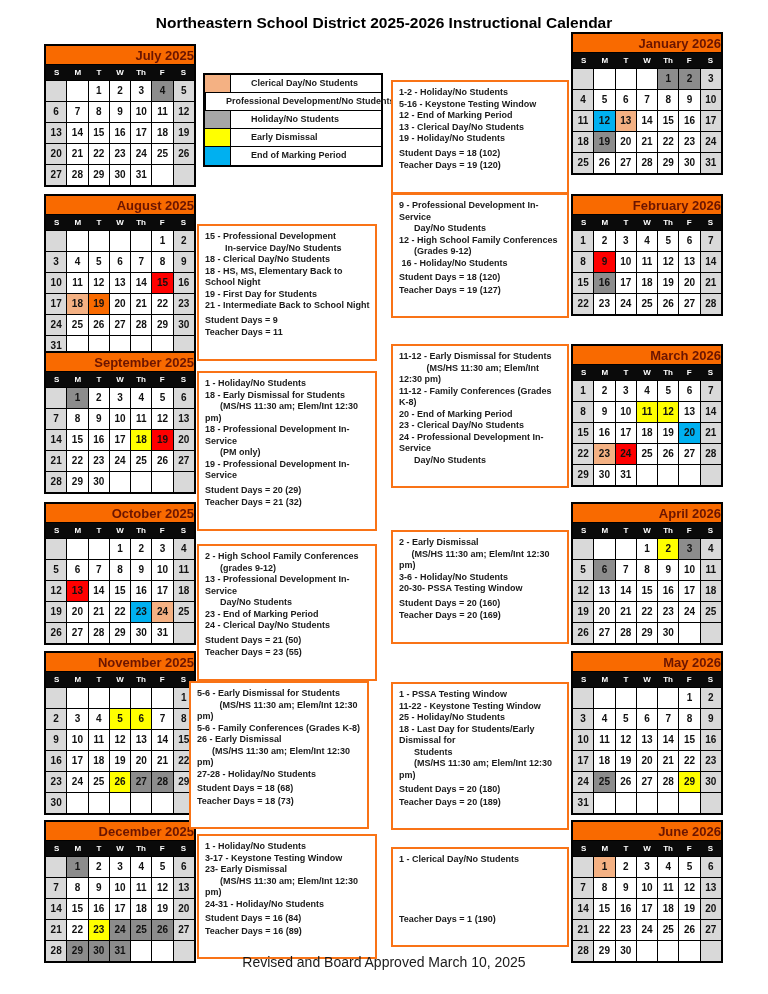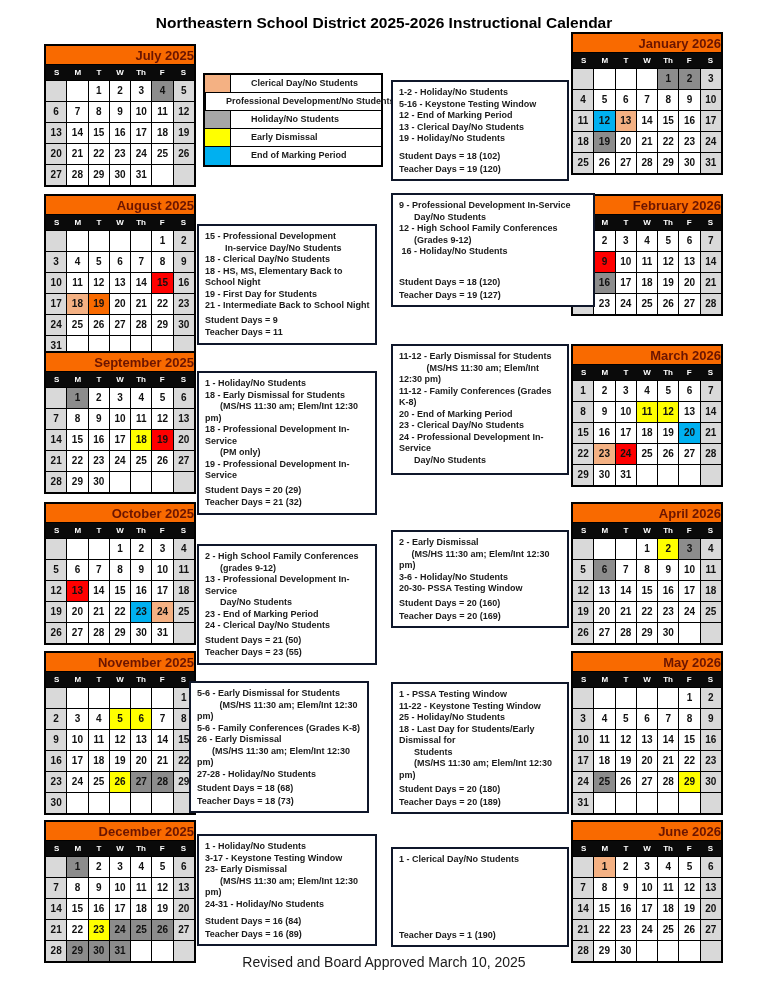--- a/index.html
+++ b/index.html
@@ -51,32 +51,32 @@
   .c-fd  { background:var(--first_day); }
   
   .p-jul{left:44px;top:44px} .p-jan{left:571px;top:32px}
   .p-aug{left:44px;top:194px} .p-feb{left:571px;top:194px}
   .p-sep{left:44px;top:351px} .p-mar{left:571px;top:344px}
   .p-oct{left:44px;top:502px} .p-apr{left:571px;top:502px}
   .p-nov{left:44px;top:651px} .p-may{left:571px;top:651px}
   .p-dec{left:44px;top:820px} .p-jun{left:571px;top:820px}
   
   .notes {
-    position:absolute; border:2px solid #0f172a; background:#fff;
-    padding:5px 5px 4px 6px; display:flex; flex-direction:column;
+    position:absolute; border:2px solid #f97316; background:#fff;
+    padding:5px 5px 20px 6px; display:flex; flex-direction:column;
   }
   .note-line {
     font-size:9px; font-weight:bold; color:#1a1a1a; line-height:11.5px;
     white-space:pre-wrap;
   }
   .note-totals { margin-top:auto; padding-top:2px; }
   .note-totals .note-line { line-height:12.5px; }
   .p-n-jan{left:391px;top:80px;width:178px;min-height:101px}
   .p-n-aug{left:197px;top:224px;width:180px;min-height:120px}
-  .p-n-feb{left:391px;top:193px;width:204px;min-height:114px}
+  .p-n-feb{left:391px;top:193px;width:178px;min-height:114px}
   .p-n-sep{left:197px;top:371px;width:180px;min-height:112px}
   .p-n-mar{left:391px;top:344px;width:178px;min-height:131px}
   .p-n-oct{left:197px;top:544px;width:180px;min-height:111px}
   .p-n-apr{left:391px;top:530px;width:178px;min-height:98px}
   .p-n-nov{left:189px;top:681px;width:180px;min-height:121px}
   .p-n-may{left:391px;top:682px;width:178px;min-height:119px}
   .p-n-dec{left:197px;top:834px;width:180px;min-height:112px}
   .p-n-jun{left:391px;top:847px;width:178px;min-height:100px}
   
   .legend {

